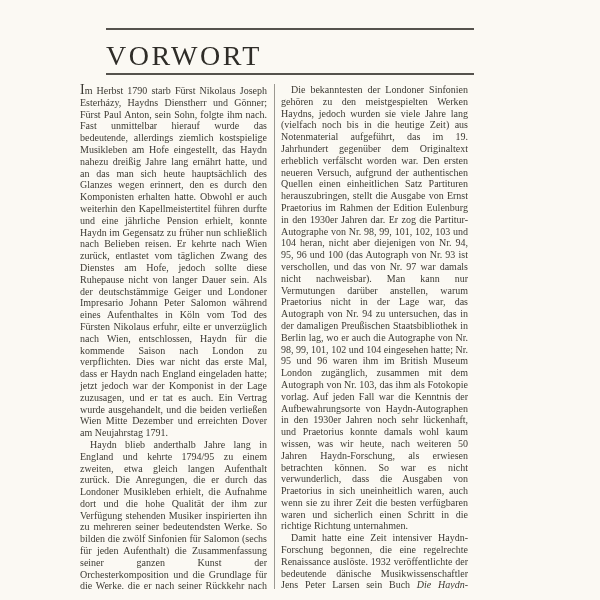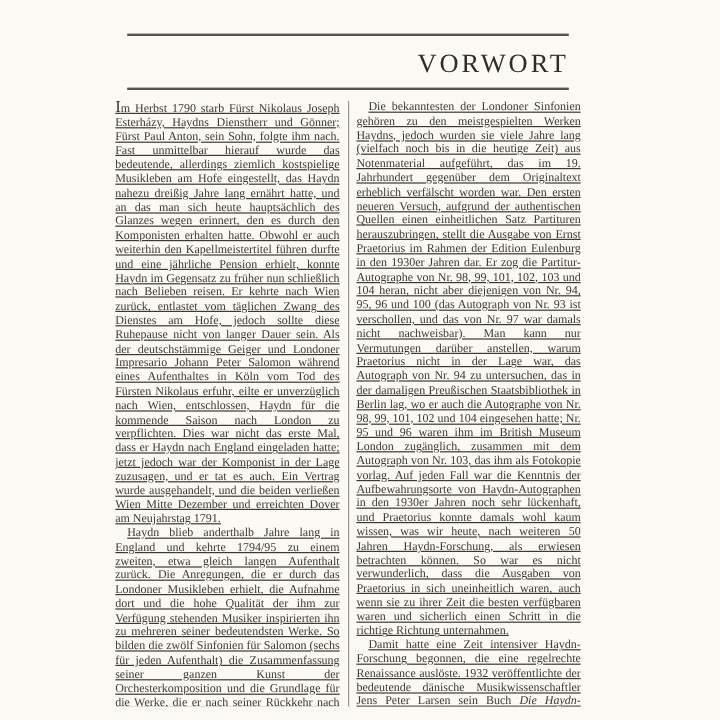--- a/index.html
+++ b/index.html
@@ -20,35 +20,34 @@
     background: #55534d;
   }
   .rule.top { top: 28px; }
   .rule.bottom { top: 73px; }
   .title {
     position: absolute;
     left: 106px;
     top: 40px;
     width: 368px;
     margin: 0;
-    text-align: right;
-    font-size: 22px;
+    text-align: left;
+    font-size: 28px;
     font-weight: normal;
     letter-spacing: 2.5px;
     color: #2f2d28;
   }
   .text-area {
     position: absolute;
-    left: 96px;
+    left: 80px;
     top: 84px;
     width: 388px;
     height: 505px;
     display: flex;
     overflow: hidden;
-    text-decoration: underline;
   }
   .col {
     width: 187px;
     font-size: 10px;
     line-height: 11.8px;
     text-align: justify;
     hyphens: auto;
     -webkit-hyphens: auto;
   }
   .divider {

